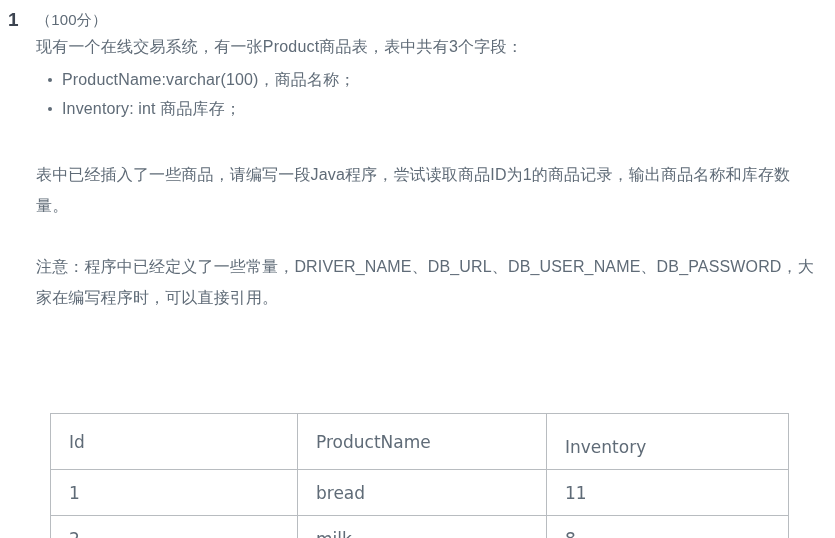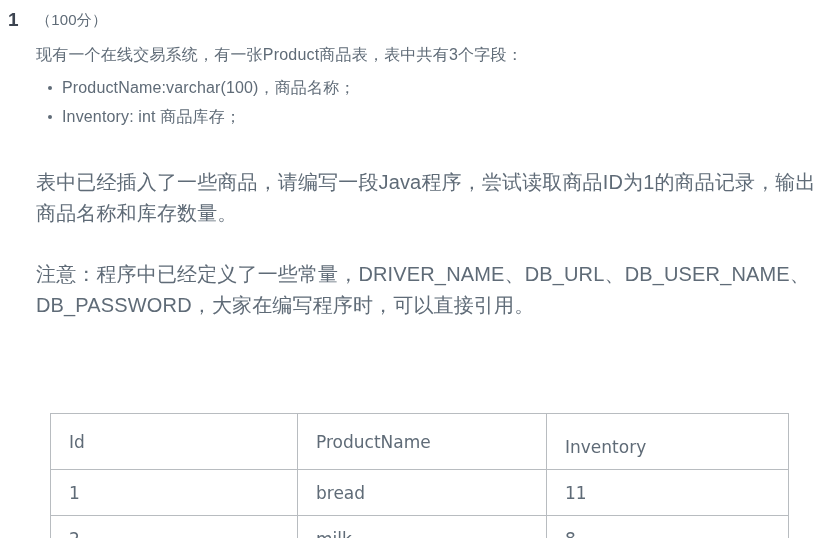--- a/index.html
+++ b/index.html
@@ -45,21 +45,20 @@
     line-height: 26px;
     color: #5f6b77;
     letter-spacing: 0.2px;
   }
 
   .intro-line {
     font-size: 16px;
     line-height: 28px;
     color: #5f6b77;
     letter-spacing: 0.2px;
-    margin-top: 8px;
   }
 
   ul.field-list {
     margin: 4px 0 0 0;
     padding: 0 0 0 26px;
     list-style: none;
   }
   ul.field-list li {
     position: relative;
     font-size: 16px;
@@ -72,21 +71,21 @@
     position: absolute;
     left: -14px;
     top: 13px;
     width: 4px;
     height: 4px;
     border-radius: 50%;
     background: #5f6b77;
   }
 
   .para {
-    font-size: 20px;
+    font-size: 16px;
     line-height: 31px;
     color: #5f6b77;
     letter-spacing: 0.15px;
   }
   .para.p-task { margin-top: 36px; }
   .para.p-note { margin-top: 30px; }
 
   .data-table-wrap {
     position: absolute;
     left: 50px;

